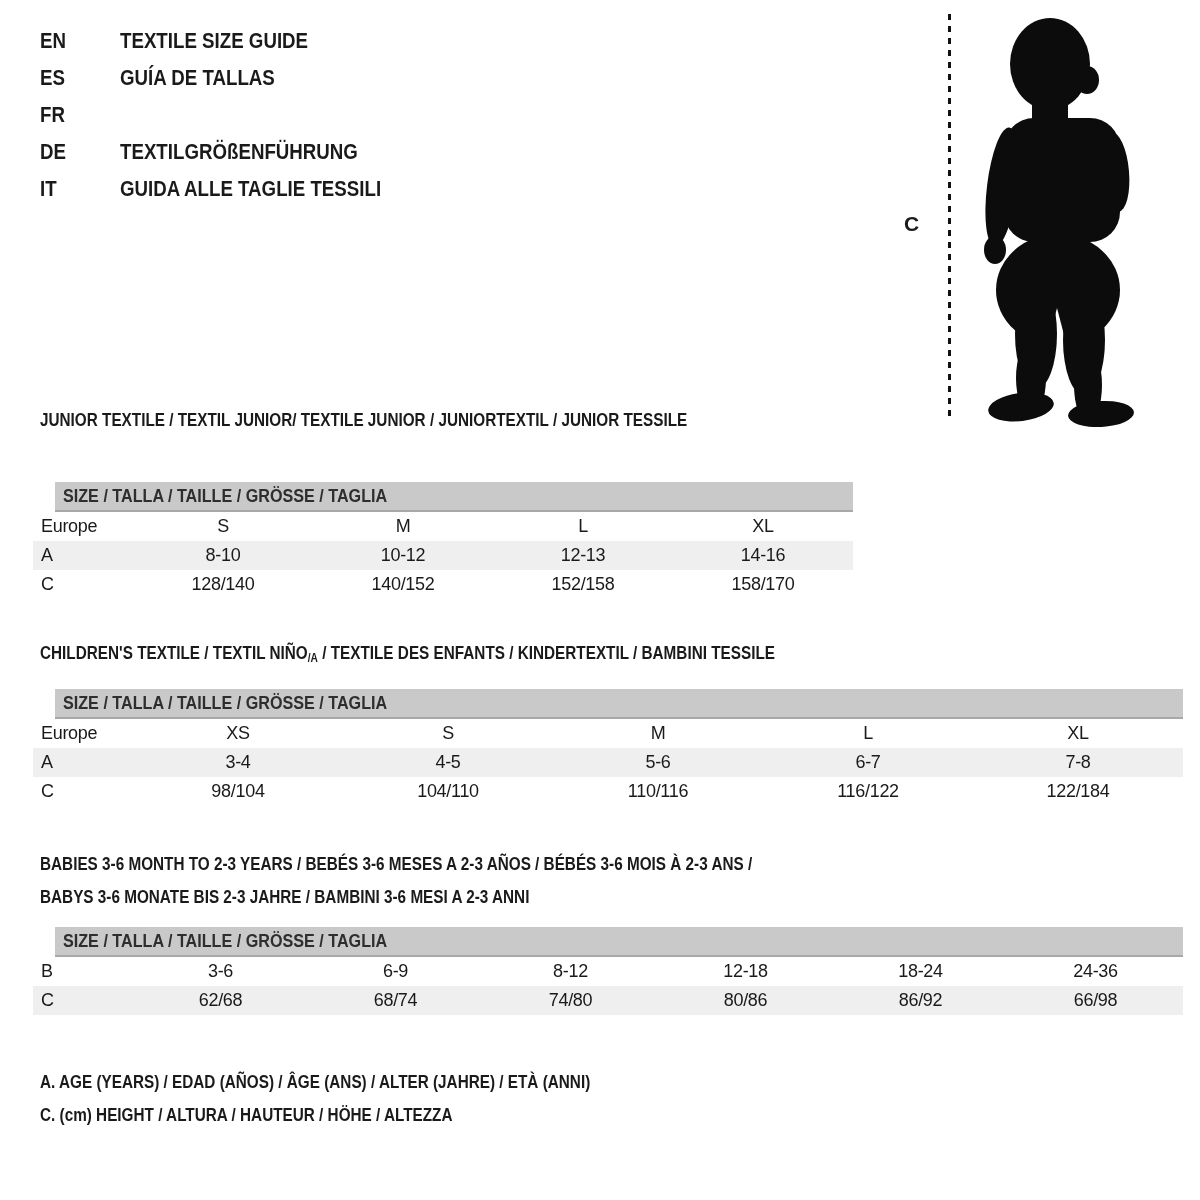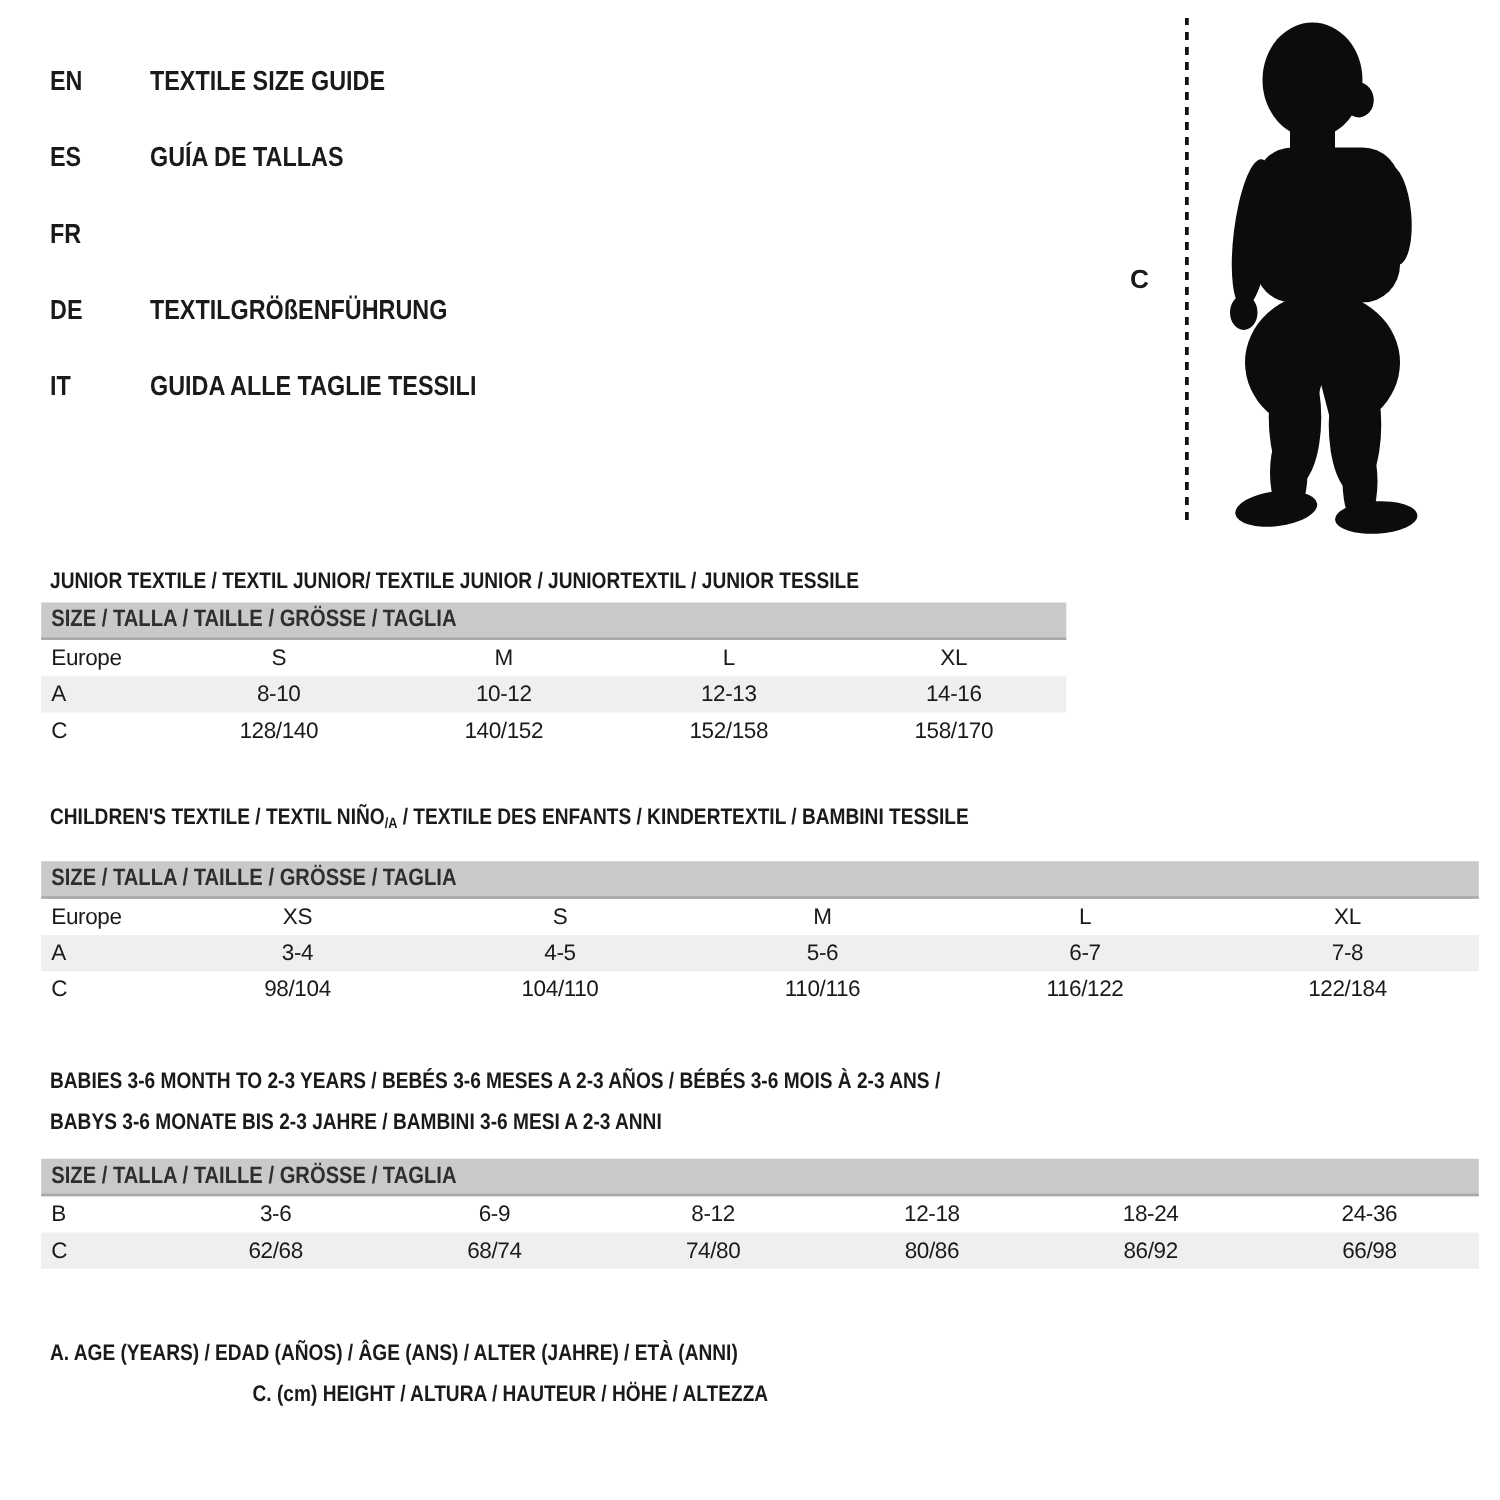--- a/index.html
+++ b/index.html
@@ -4,50 +4,50 @@
 <style>
   html,body { margin:0; padding:0; background:#ffffff; }
   .page {
     position:relative; width:1200px; height:1200px; background:#ffffff;
     font-family:"Liberation Sans", sans-serif; color:#1a1a1a; overflow:hidden;
   }
   .cond { display:inline-block; transform:scaleX(0.85); transform-origin:0 50%; white-space:nowrap; }
 
   
   .lang-list { position:absolute; top:22px; left:40px; }
-  .lang-row { display:flex; height:37px; align-items:center; font-weight:700; font-size:22px;margin-top:24px; }
+  .lang-row { display:flex; height:37px; align-items:center; font-weight:700; font-size:22px; }
   .lang-code { width:80px; }
 
   
   .dash {
     position:absolute; left:948px; top:14px; width:3px; height:402px;
     background-image:repeating-linear-gradient(to bottom,#111111 0 6px, transparent 6px 12px);
   }
   .c-label { position:absolute; left:904px; top:212px; font-size:21px; font-weight:700; }
   .toddler { position:absolute; left:960px; top:12px; width:180px; height:418px; }
 
   
   .sec-title { position:absolute; left:40px; font-weight:700; font-size:18px; line-height:22px; }
   .subtxt { font-size:12px; vertical-align:-3px; }
 
   
   .table { position:absolute; left:33px; }
   .size-bar {
     height:30px; background:#c9c9c9; border-bottom:2px solid #a8a8a8; box-sizing:border-box;
     display:flex; align-items:center; padding-left:8px;
-    font-weight:700; font-size:19px; color:#2e2e2e;
+    font-weight:700; font-size:19px; color:#2e2e2e;margin-left:22px;
   }
   .trow { display:flex; height:29px; align-items:center; font-size:18px; letter-spacing:-0.3px; }
   .trow.alt { background:#efefef; }
   .tlabel { width:100px; padding-left:8px; box-sizing:border-box; }
   .tcell { flex:1; text-align:center; }
 
   
   .legend { position:absolute; left:40px; top:1066px; font-weight:700; font-size:18px; }
-  .legend > div { height:33px; line-height:33px;text-align:right; }
+  .legend > div { height:33px; line-height:33px; }
 </style>
 </head>
 <body>
 
 <div class="page">
 
   <div class="lang-list">
     <div class="lang-row">
       <span class="lang-code"><span class="cond">EN</span></span>
       <span><span class="cond">TEXTILE SIZE GUIDE</span></span>
@@ -86,21 +86,21 @@
       <polygon points="97,296 84,346 110,346" fill="#ffffff"></polygon>
       <ellipse cx="76" cy="322" rx="21" ry="55"></ellipse>
       <ellipse cx="71" cy="366" rx="15" ry="37"></ellipse>
       <ellipse cx="124" cy="328" rx="21" ry="55"></ellipse>
       <ellipse cx="128" cy="373" rx="14" ry="37"></ellipse>
       <ellipse cx="61" cy="395" rx="33" ry="14" transform="rotate(-7 61 395)"></ellipse>
       <ellipse cx="141" cy="402" rx="33" ry="13" transform="rotate(-3 141 402)"></ellipse>
     </g>
   </svg>
 
-  <div class="sec-title" style="top:409px;margin-top:44px;">
+  <div class="sec-title" style="top:409px;">
     <span class="cond">JUNIOR TEXTILE / TEXTIL JUNIOR/ TEXTILE JUNIOR / JUNIORTEXTIL / JUNIOR TESSILE</span>
   </div>
   <div class="table" style="top:482px; width:820px;">
     <div class="size-bar">
       <span class="cond">SIZE / TALLA / TAILLE / GRÖSSE / TAGLIA</span>
     </div>
     <div class="trow">
       <span class="tlabel">Europe</span>
       <span class="tcell">S</span>
       <span class="tcell">M</span>

